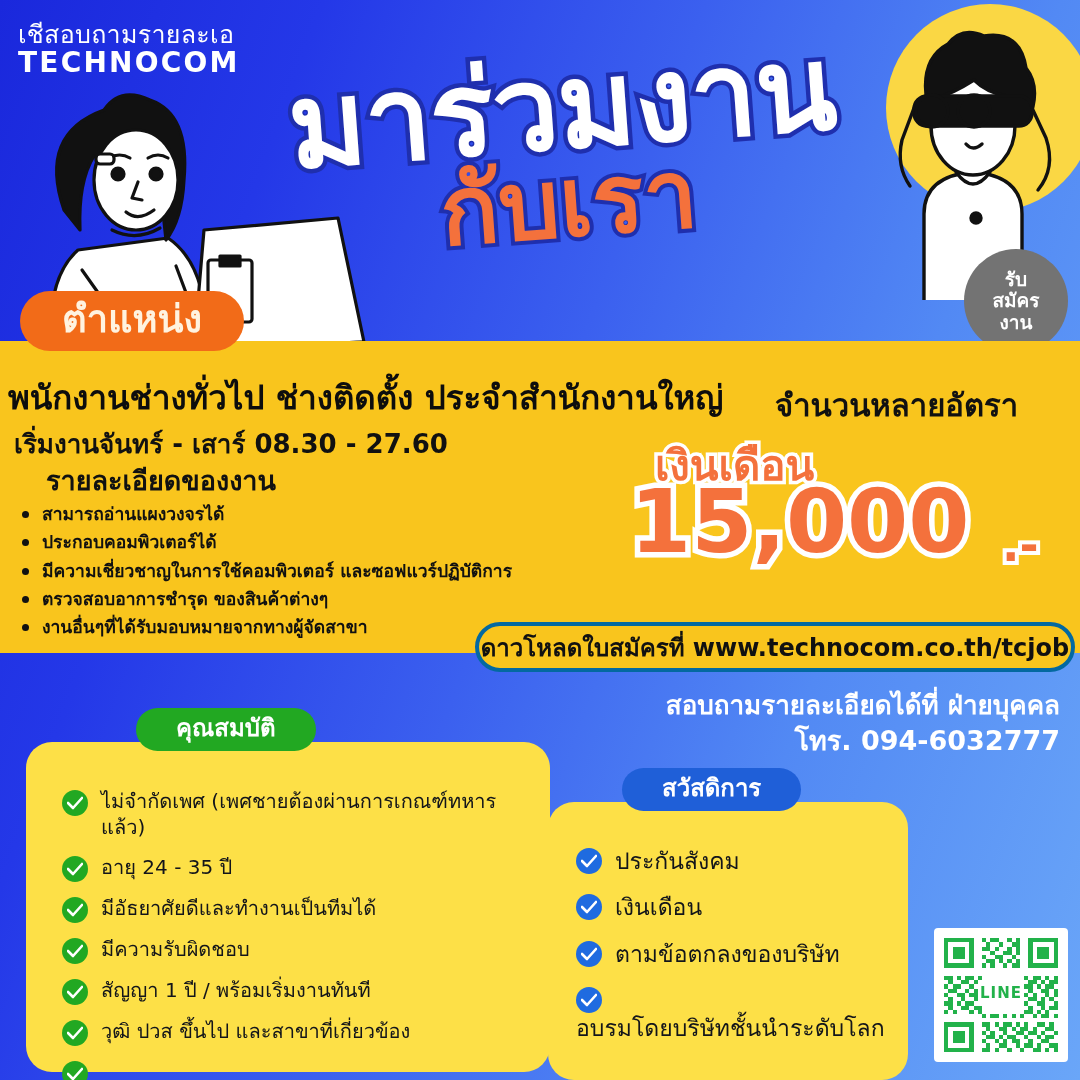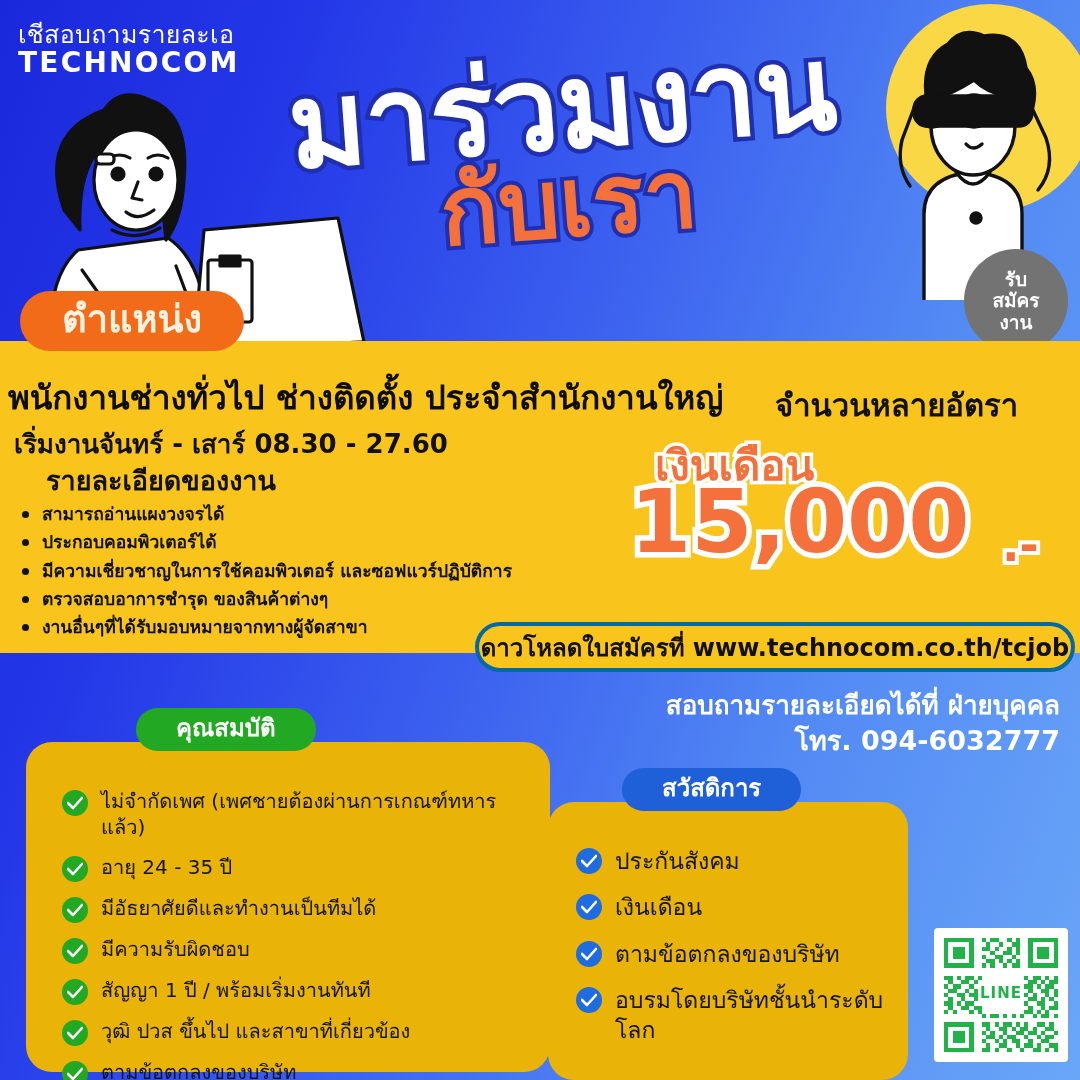--- a/index.html
+++ b/index.html
@@ -114,28 +114,28 @@
 
   
   .sec-badge {
     position:absolute; z-index:3; padding:8px 40px 11px;
     border-radius:36px; color:#fff; font-size:24px; font-weight:800; line-height:1;
   }
   .badge-qual { left:136px; top:708px; background:#22A822; }
   .badge-ben  { left:622px; top:768px; background:#1F5FD8; }
 
   .card {
-    position:absolute; background:#eab308; border-radius:26px; z-index:2;
+    position:absolute; background:#fde047; border-radius:26px; z-index:2;
   }
   .card-qual { left:26px; top:742px; width:524px; height:330px; }
   .card-ben  { left:548px; top:802px; width:360px; height:278px; }
 
   .items { position:absolute; left:36px; top:46px; right:18px; }
   .items .row { display:flex; align-items:flex-start; margin-bottom:13px; }
-  .items .row:last-child { margin-bottom:0; }
+  .items .row:last-child { margin-bottom:0;flex-direction:column; }
   .check {
     flex:0 0 auto; width:26px; height:26px; border-radius:50%;
     margin-right:13px; margin-top:2px; position:relative;
   }
   .check svg { position:absolute; left:5px; top:6px; }
   .chk-g { background:#22A822; }
   .chk-b { background:#1F6BE0; }
   .itext { font-size:20px; font-weight:500; color:#13151a; line-height:1.32; }
   .card-ben .itext { font-size:23px; }
   .card-ben .items .row { margin-bottom:16px; }

